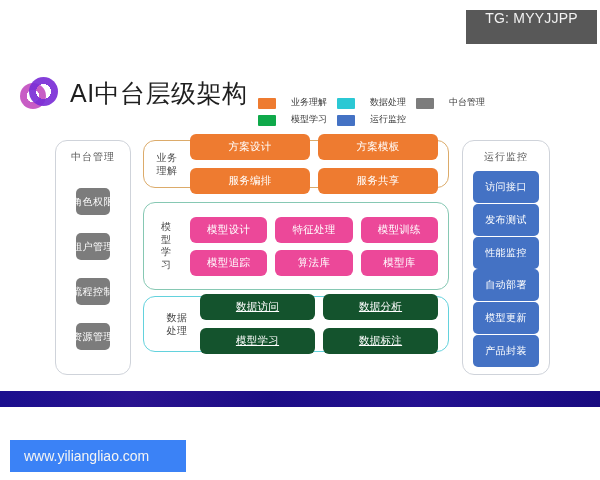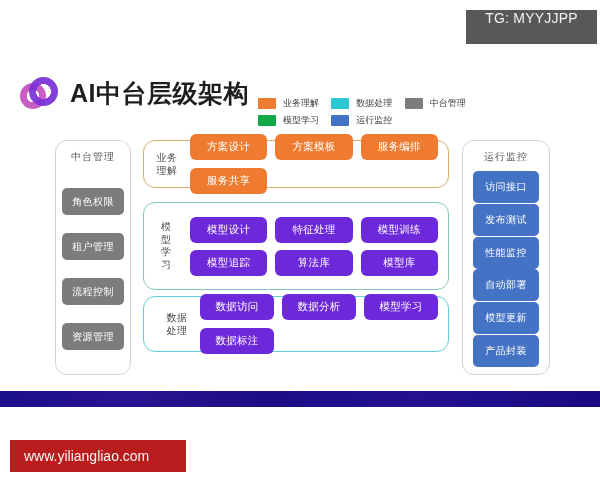--- a/index.html
+++ b/index.html
@@ -72,43 +72,44 @@
     left: 9px; top: 0px;
     width: 29px; height: 29px;
     background: radial-gradient(circle at 50% 50%, rgba(255,255,255,0) 0 36%, #7a2ed6 37% 100%);
     opacity: .92;
   }
   .title {
     position: absolute;
     left: 70px;
     top: 22px;
     font-size: 25px;
-    font-weight: 700;
+    font-weight: 400;
     color: #1e1e1e;
     letter-spacing: .5px;
     white-space: nowrap;
   }
 
   
   .legend {
     position: absolute;
     left: 258px;
     top: 43px;
     width: 210px;
     display: grid;
     grid-template-columns: repeat(3, auto);
     grid-column-gap: 10px;
     grid-row-gap: 6px;
     align-items: center;
   }
   .legend-item {
     display: flex;
     align-items: center;
-    gap: 7px;
-    white-space: nowrap;
+    gap: 15px;
+    white-space: nowrap;
+    font-family: Liberation Mono, monospace;
   }
   .legend-swatch {
     width: 18px;
     height: 11px;
     border-radius: 1px;
     flex: 0 0 auto;
   }
   .legend-label {
     font-size: 9px;
     color: #3a3a3a;
@@ -163,21 +164,21 @@
     color: #ffffff;
     font-size: 10px;
     border-radius: 5px;
     display: flex;
     align-items: center;
     justify-content: center;
     white-space: nowrap;
     letter-spacing: .4px;
   }
   .chip-gray {
-    width: 62px;
+    width: 34px;
     height: 27px;
     background: #7c7c7c;
   }
   .chip-blue {
     width: 66px;
     height: 32px;
     background: #4472c4;
   }
 
   
@@ -218,56 +219,56 @@
   }
   .sec-label.vertical span { display: block; }
 
   .sec-grid {
     flex: 1;
     display: grid;
     grid-gap: 8px;
     padding-right: 10px;
   }
   .section.business .sec-grid,
-  .section.data .sec-grid { grid-template-columns: repeat(3, 1fr); }
+  .section.data .sec-grid { grid-template-columns: repeat(2, 1fr); }
   .section.model .sec-grid { grid-template-columns: repeat(3, 1fr); grid-row-gap: 7px; }
 
   .tile {
     height: 26px;
     border-radius: 6px;
     color: #ffffff;
     font-size: 10.5px;
     display: flex;
     align-items: center;
     justify-content: center;
     white-space: nowrap;
     letter-spacing: .3px;
   }
   .tile-orange { background: #ee7b30; }
-  .tile-green  { background: #6d28d9; }
-  .tile-cyan   { background: #6d28d9; }
+  .tile-green  { background: #ec4899; }
+  .tile-cyan   { background: #14532d; text-decoration: underline; }
 
   
   .bottom-band {
     position: absolute;
     left: 0;
     top: 391px;
     width: 600px;
     height: 16px;
     background: linear-gradient(90deg, #1b0f8e 0%, #2a1390 22%, #1c0d86 45%, #241191 70%, #180b80 100%);
   }
 
   
   .site-badge {
     position: absolute;
     left: 10px;
     top: 440px;
     width: 176px;
     height: 32px;
-    background: #b91c1c;
+    background: #3b82f6;
     color: #f4f4f4;
     font-size: 14px;
     display: flex;
     align-items: center;
     padding-left: 14px;
     box-sizing: border-box;
     white-space: nowrap;
   }
 </style>
 </head>

